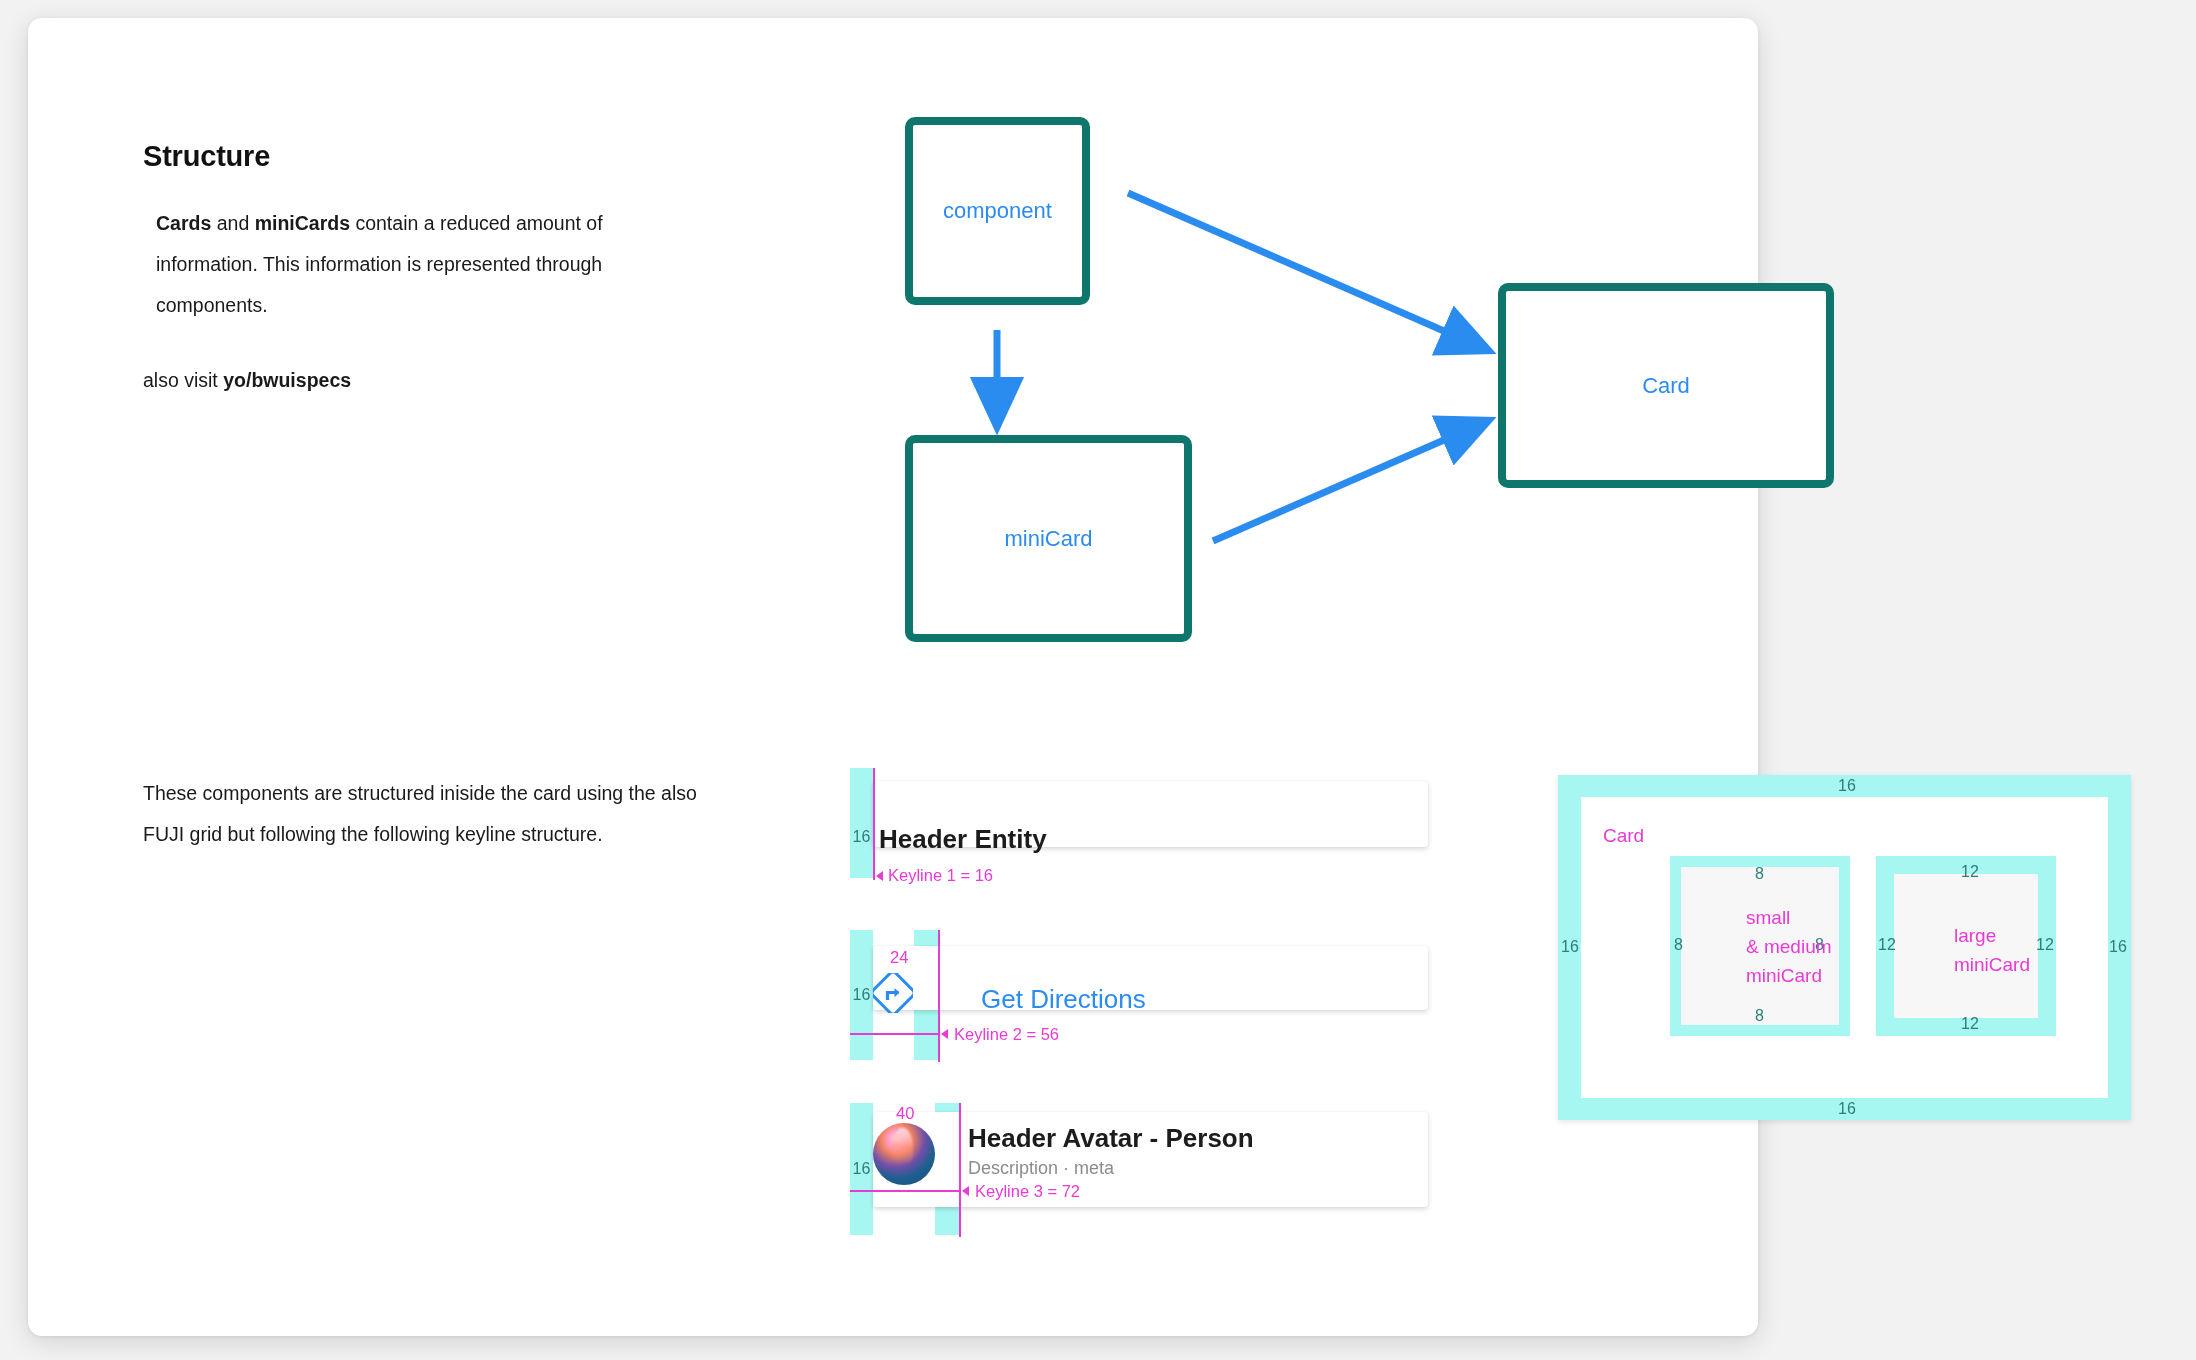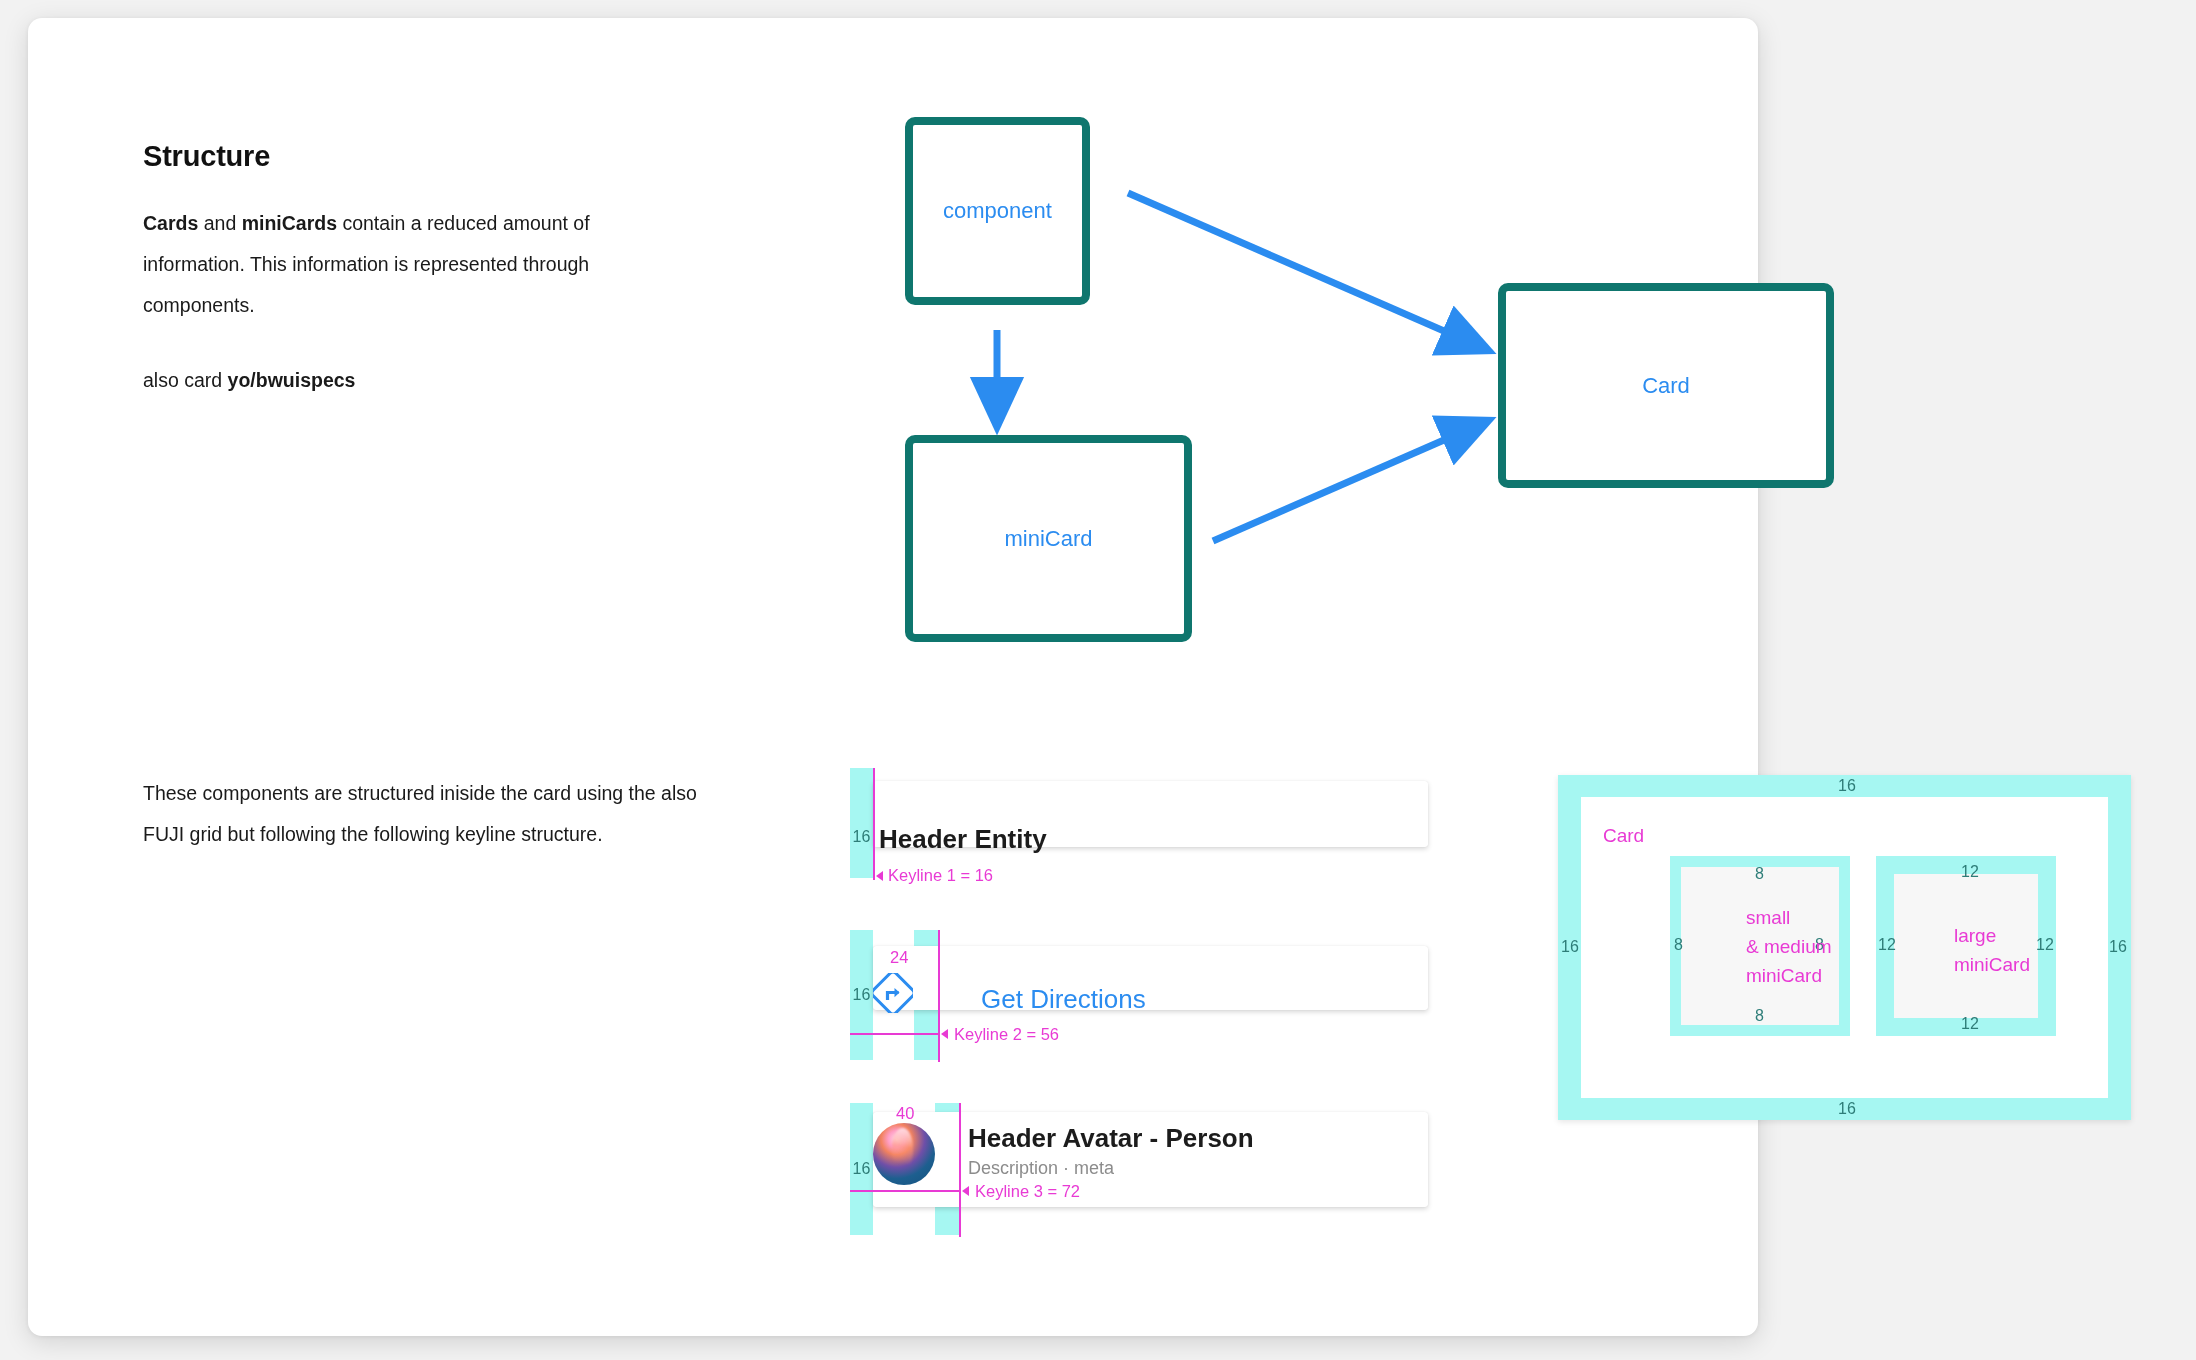--- a/index.html
+++ b/index.html
@@ -17,21 +17,21 @@
     border-radius:14px;
     box-shadow:0 6px 26px rgba(0,0,0,0.13), 0 1px 4px rgba(0,0,0,0.07);
   }
 
   
   .copy-title {
     position:absolute; left:115px; top:122px;
     font-size:29px; font-weight:bold; color:#111; letter-spacing:-0.2px;
   }
   .copy-body {
-    position:absolute; left:115px; top:185px; width:490px;
+    position:absolute; left:128px; top:185px; width:490px;
     font-size:19.5px; color:#1a1a1a; line-height:41px;
   }
   .copy-body b { font-weight:bold; }
   .copy-visit {
     position:absolute; left:115px; top:342px;
     font-size:19.5px; color:#1a1a1a; line-height:41px;
   }
   .copy-visit b { font-weight:bold; }
   .copy-mid {
     position:absolute; left:115px; top:755px; width:560px;
@@ -125,21 +125,21 @@
 
 <div class="artboard">
 
   <div class="copy-title">Structure</div>
 
   <div class="copy-body">
     <b>Cards</b><span> and </span><b>miniCards</b><span> contain a reduced amount of information. This information is represented through components.</span>
   </div>
 
   <div class="copy-visit">
-    <span>also card </span><b>yo/bwuispecs</b>
+    <span>also visit </span><b>yo/bwuispecs</b>
   </div>
 
   <div class="copy-mid">These components are structured iniside the card using the also FUJI grid but following the following keyline structure.</div>
 
   <div class="flow">
     <svg viewBox="0 0 2196 660">
       <defs>
         <marker id="ah" markerWidth="9" markerHeight="9" refX="5.2" refY="4.5" orient="auto">
           <path d="M0,0.6 L8.4,4.5 L0,8.4 Z" fill="#2b8cf0"></path>
         </marker>

